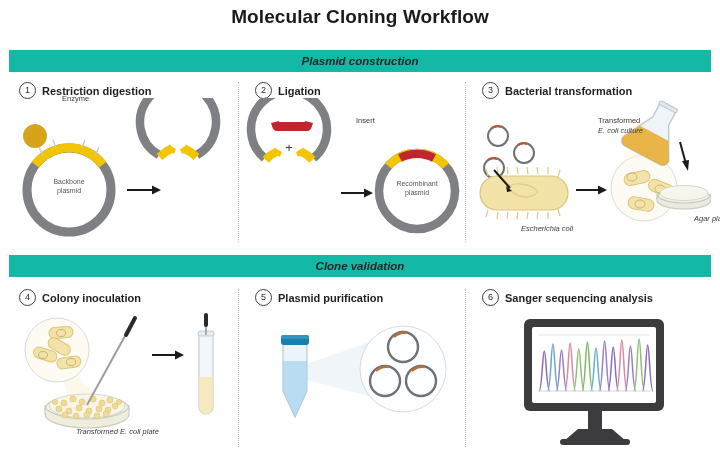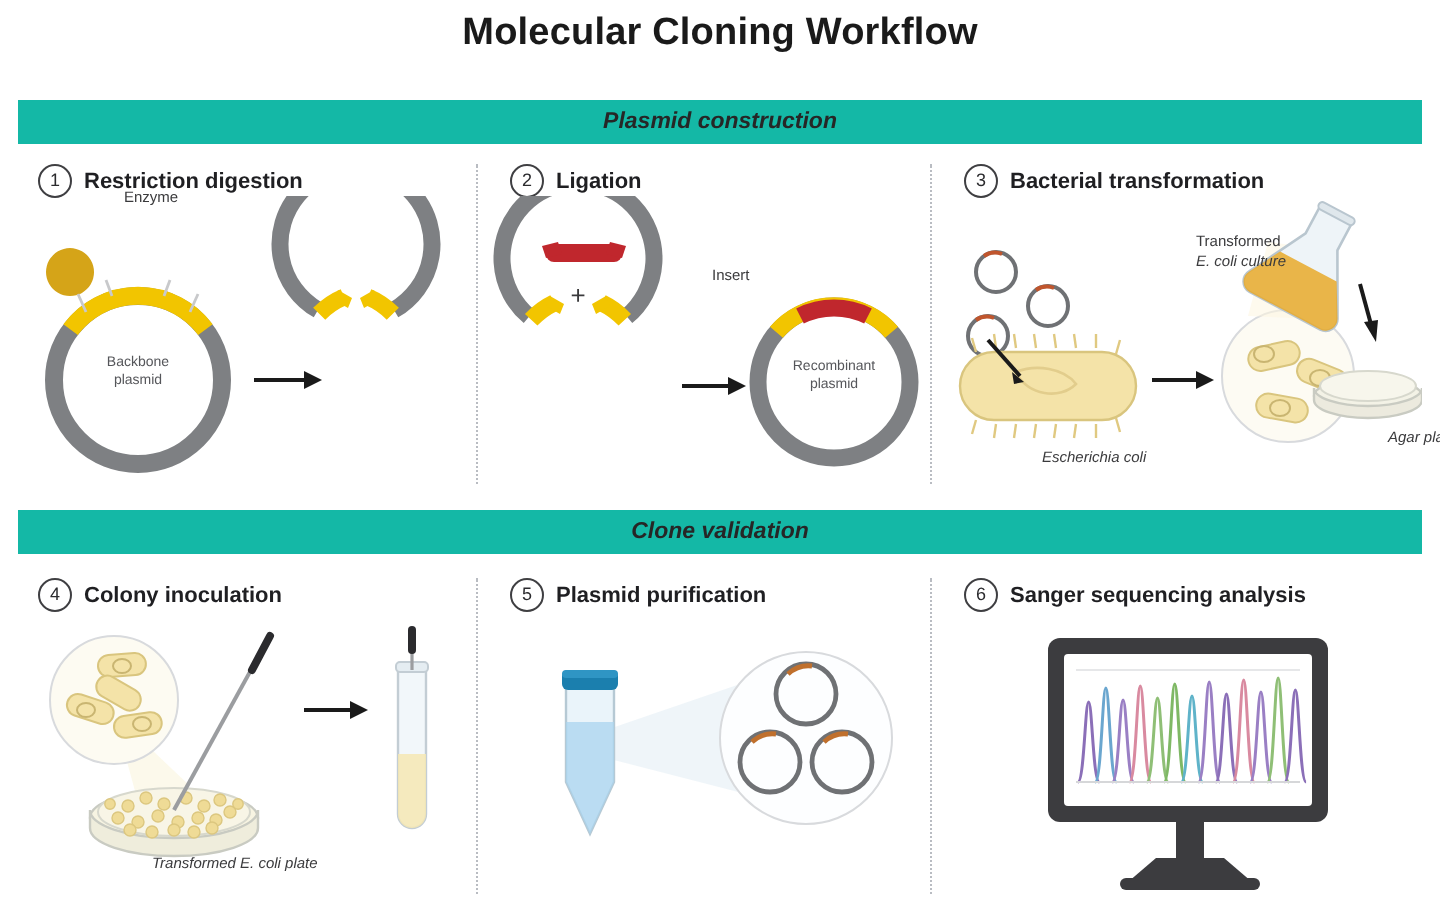--- a/index.html
+++ b/index.html
@@ -166,21 +166,21 @@
             <line x1="96" y1="95" x2="119" y2="95" stroke="#1a1a1a" stroke-width="2"></line>
             <polygon points="119,90.5 128,95 119,99.5" fill="#1a1a1a"></polygon>
           </g>
 
           <g>
             <circle cx="172" cy="93" r="38" fill="none" stroke="#7e8083" stroke-width="8.5"></circle>
             <path d="M 143.2 68.1 A 38 38 0 0 1 200.8 68.1" fill="none" stroke="#f2c500" stroke-width="8.5"></path>
             <path d="M 155 60 A 38 38 0 0 1 189 60" fill="none" stroke="#c0272d" stroke-width="8.5"></path>
           </g>
         </svg>
-        <div class="cap plain" style="left:72px;top:35px;">Insert</div>
+        <div class="cap plain" style="left:72px;top:18px;">Insert</div>
         <div class="inline-plasmid" style="left:142px;top:82px;width:60px;">Recombinant</div>
         <div class="inline-plasmid" style="left:142px;top:91px;width:60px;">plasmid</div>
       </div>
     </div>
 
     <div class="panel p3">
       <div class="step-head">
         <div class="step-num">3</div>
         <div class="step-label">Bacterial transformation</div>
       </div>

